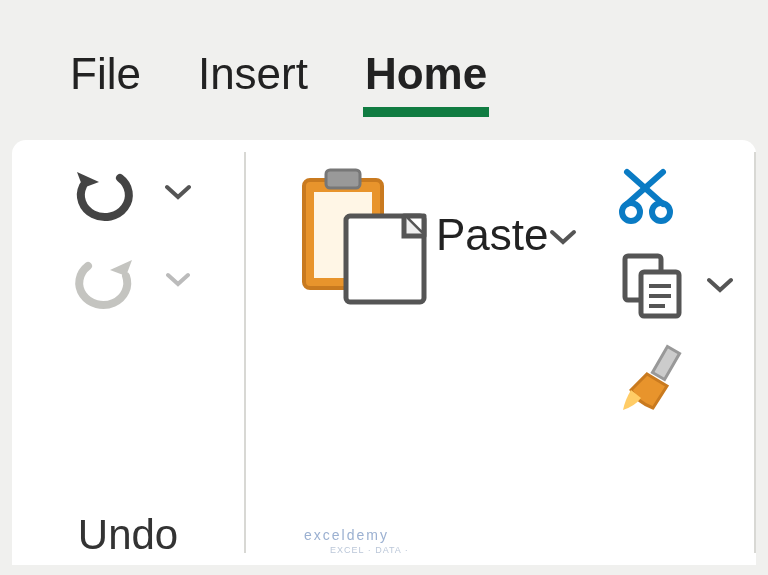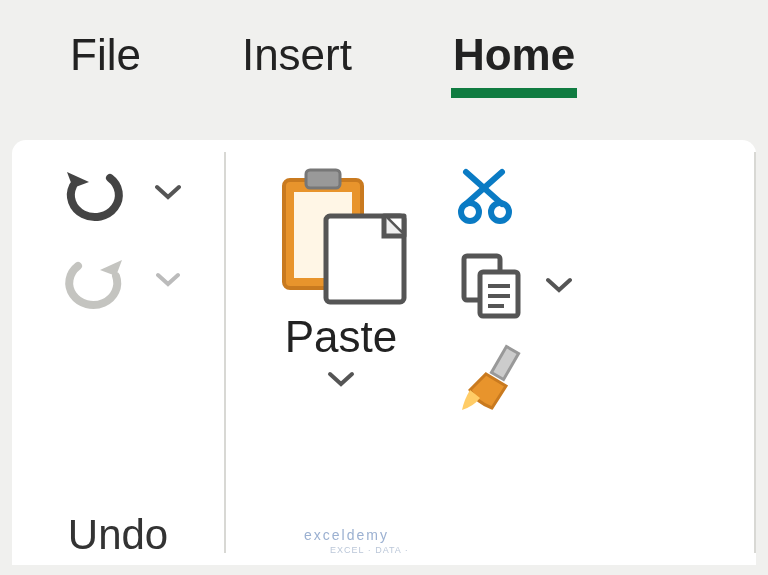--- a/index.html
+++ b/index.html
@@ -8,23 +8,23 @@
     width: 768px;
     height: 575px;
     background: #f0f0ee;
     font-family: "Segoe UI", Arial, sans-serif;
     overflow: hidden;
     position: relative;
   }
   .tabs {
     display: flex;
     padding: 30px 70px 0 70px;
-    gap: 101px;
+    gap: 57px;
     height: 130px;
-    align-items: flex-start;
+    align-items: center;
   }
   .tab {
     font-size: 44px;
     color: #222;
     cursor: pointer;
     position: relative;
     padding-bottom: 12px;
   }
   .tab.active {
     font-weight: 600;
@@ -71,21 +71,21 @@
     font-size: 42px;
     color: #333;
   }
   .sep {
     width: 2px;
     background: #d8d8d4;
     margin: 12px 0;
   }
 
   
-  .undo-group { width: 212px; }
+  .undo-group { width: 232px; }
   .undo-body {
     flex-direction: column;
     align-items: center;
     gap: 20px;
     justify-content: flex-start;
   }
   .undo-row {
     display: flex;
     align-items: center;
     gap: 20px;
@@ -103,21 +103,20 @@
   .clip-group { flex: 1; }
   .clip-body {
     display: flex;
     flex-direction: row;
     align-items: flex-start;
     padding-left: 40px;
     gap: 40px;
   }
   .paste-col {
     display: flex;
-    flex-direction: column;
     align-items: center;
   }
   .paste-label {
     font-size: 44px;
     color: #222;
     margin-top: 4px;
   }
   .paste-chev {
     font-size: 30px;
     color: #555;

